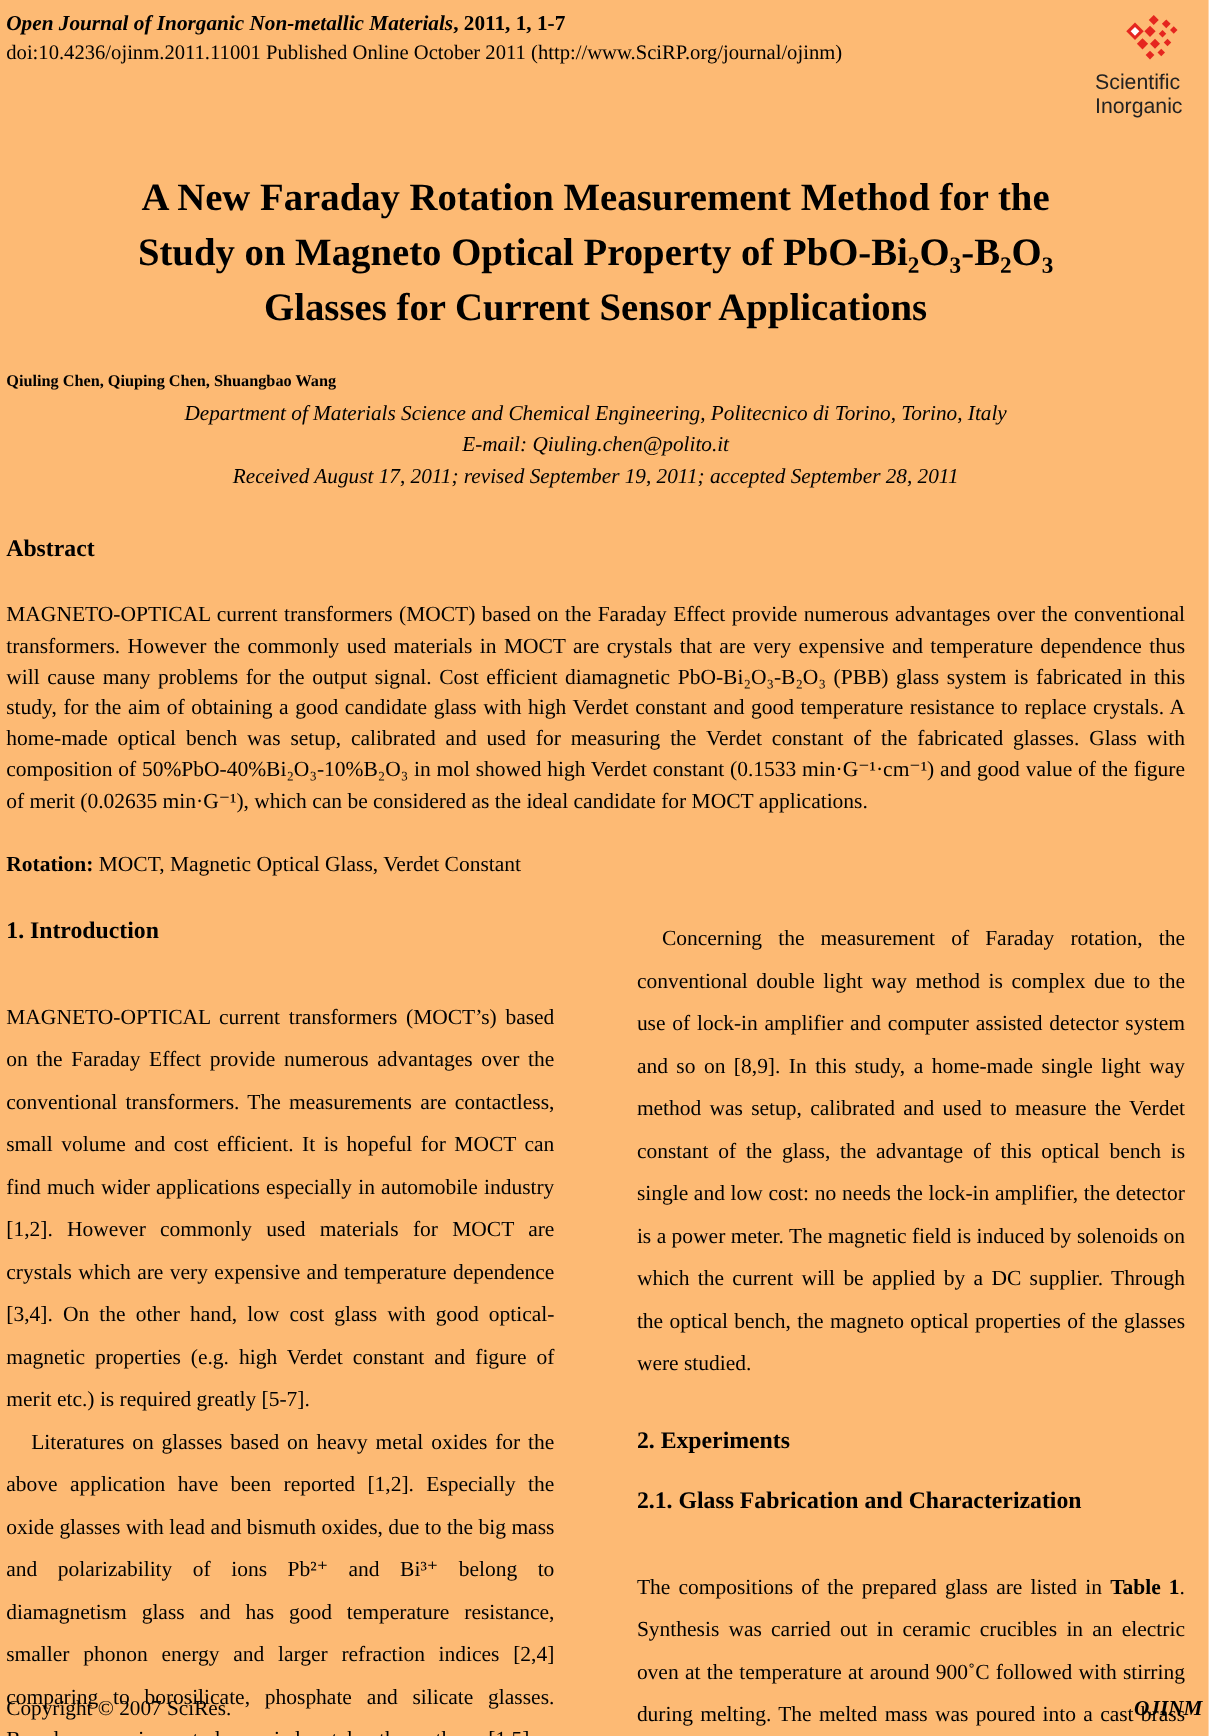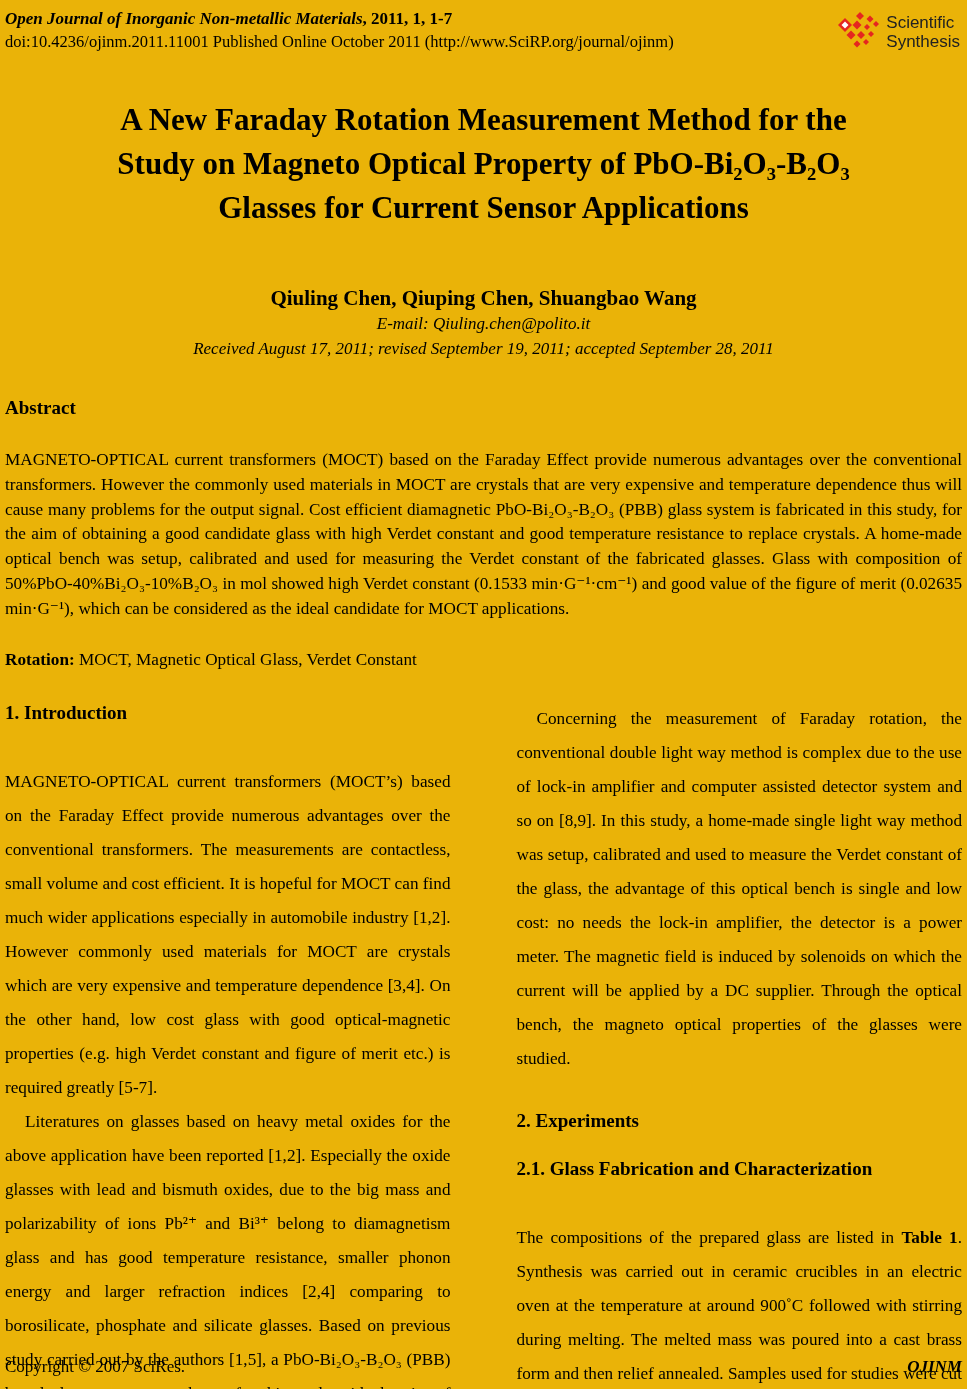--- a/index.html
+++ b/index.html
@@ -2,47 +2,47 @@
 <html><head>
 <meta charset="utf-8">
 <style>
   * { margin: 0; padding: 0; box-sizing: border-box; }
   html, body { background: #ffffff; }
   .page {
     position: relative;
     width: 967px;
     height: 1389px;
     margin: 0 auto;
-    background: #eab308;
+    background: #fdba74;
     color: #000000;
     font-family: "Liberation Serif", "DejaVu Serif", serif;
-    padding: 8px 5px 0 5px;
+    padding: 8px 19px 0 5px;
     overflow: hidden;
   }
   
   .header { display: flex; justify-content: space-between; align-items: flex-start; }
   .header-left { font-size: 17px; line-height: 22px; }
   .journal-line { font-weight: bold; }
   .journal-title { font-style: italic; }
   .doi-line { font-weight: normal; font-size: 16.5px; margin-top: 1px; }
-  .logo { display: flex; align-items: center; margin-right: 2px; }
+  .logo { display: flex; align-items: flex-end; margin-right: 2px; flex-direction: column; }
   .logo svg { display: block; margin-top: 2px; }
   .logo-text {
     font-family: "Liberation Sans", "DejaVu Sans", sans-serif;
     font-size: 17px; line-height: 19px; color: #222222; margin-left: 3px;
   }
   
   .paper-title {
     margin-top: 42px;
     text-align: center;
     font-size: 31px;
     font-weight: bold;
     line-height: 44px;
   }
-  .authors { margin-top: 56px; text-align: center; font-size: 21px; font-weight: bold; }
+  .authors { margin-top: 29px; font-size: 13px; font-weight: bold; }
   .affiliation, .email-line, .received-line {
     text-align: center; font-style: italic; font-size: 17px; line-height: 25px;
   }
   .affiliation { margin-top: 5px; }
   
   .abstract-heading { margin-top: 36px; font-size: 19px; font-weight: bold; }
   .abstract-body {
     margin-top: 29px;
     font-size: 17.2px;
     line-height: 24.8px;
@@ -96,32 +96,33 @@
           <polygon points="18,20.5 22.5,25 18,29.5 13.5,25"></polygon>
           <polygon points="28,21 32,25 28,29 24,25"></polygon>
           <polygon points="38,21 41,24 38,27 35,24"></polygon>
           <polygon points="24,30.5 27.5,34 24,37.5 20.5,34"></polygon>
           <polygon points="33,29 36,32 33,35 30,32"></polygon>
         </g>
         <polygon points="12,11.5 15.5,15 12,18.5 8.5,15" fill="#ffffff"></polygon>
       </svg>
       <div class="logo-text">
         <div>Scientific</div>
-        <div>Synthesis</div>
+        <div>Inorganic</div>
       </div>
     </div>
   </div>
 
   <h1 class="paper-title">
     <div>A New Faraday Rotation Measurement Method for the</div>
     <div>Study on Magneto Optical Property of PbO-Bi₂O₃-B₂O₃</div>
     <div>Glasses for Current Sensor Applications</div>
   </h1>
 
   <div class="authors">Qiuling Chen, Qiuping Chen, Shuangbao Wang</div>
+  <div class="affiliation">Department of Materials Science and Chemical Engineering, Politecnico di Torino, Torino, Italy</div>
   <div class="email-line">E-mail: Qiuling.chen@polito.it</div>
   <div class="received-line">Received August 17, 2011; revised September 19, 2011; accepted September 28, 2011</div>
 
   <div class="abstract-heading">Abstract</div>
   <div class="abstract-body">MAGNETO-OPTICAL current transformers (MOCT) based on the Faraday Effect provide numerous advantages over the conventional transformers. However the commonly used materials in MOCT are crystals that are very expensive and temperature dependence thus will cause many problems for the output signal. Cost efficient diamagnetic PbO-Bi₂O₃-B₂O₃ (PBB) glass system is fabricated in this study, for the aim of obtaining a good candidate glass with high Verdet constant and good temperature resistance to replace crystals. A home-made optical bench was setup, calibrated and used for measuring the Verdet constant of the fabricated glasses. Glass with composition of 50%PbO-40%Bi₂O₃-10%B₂O₃ in mol showed high Verdet constant (0.1533 min·G⁻¹·cm⁻¹) and good value of the figure of merit (0.02635 min·G⁻¹), which can be considered as the ideal candidate for MOCT applications.</div>
 
   <div class="keywords">
     <span class="kw-label">Rotation:</span><span> MOCT, Magnetic Optical Glass, Verdet Constant</span>
   </div>
 

